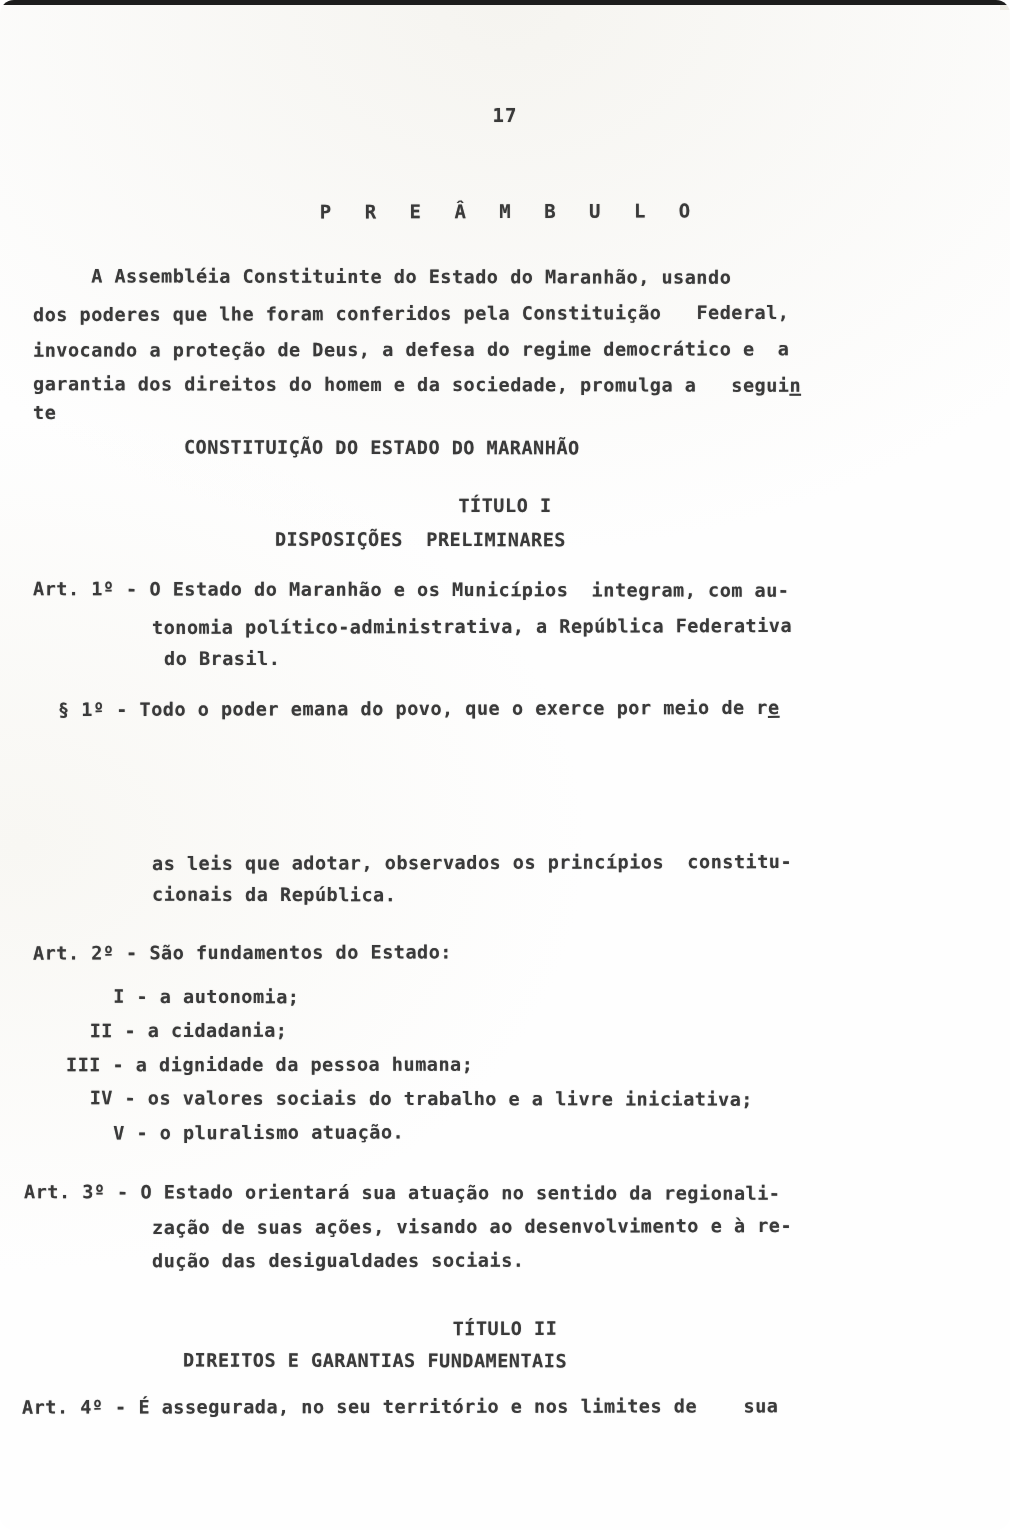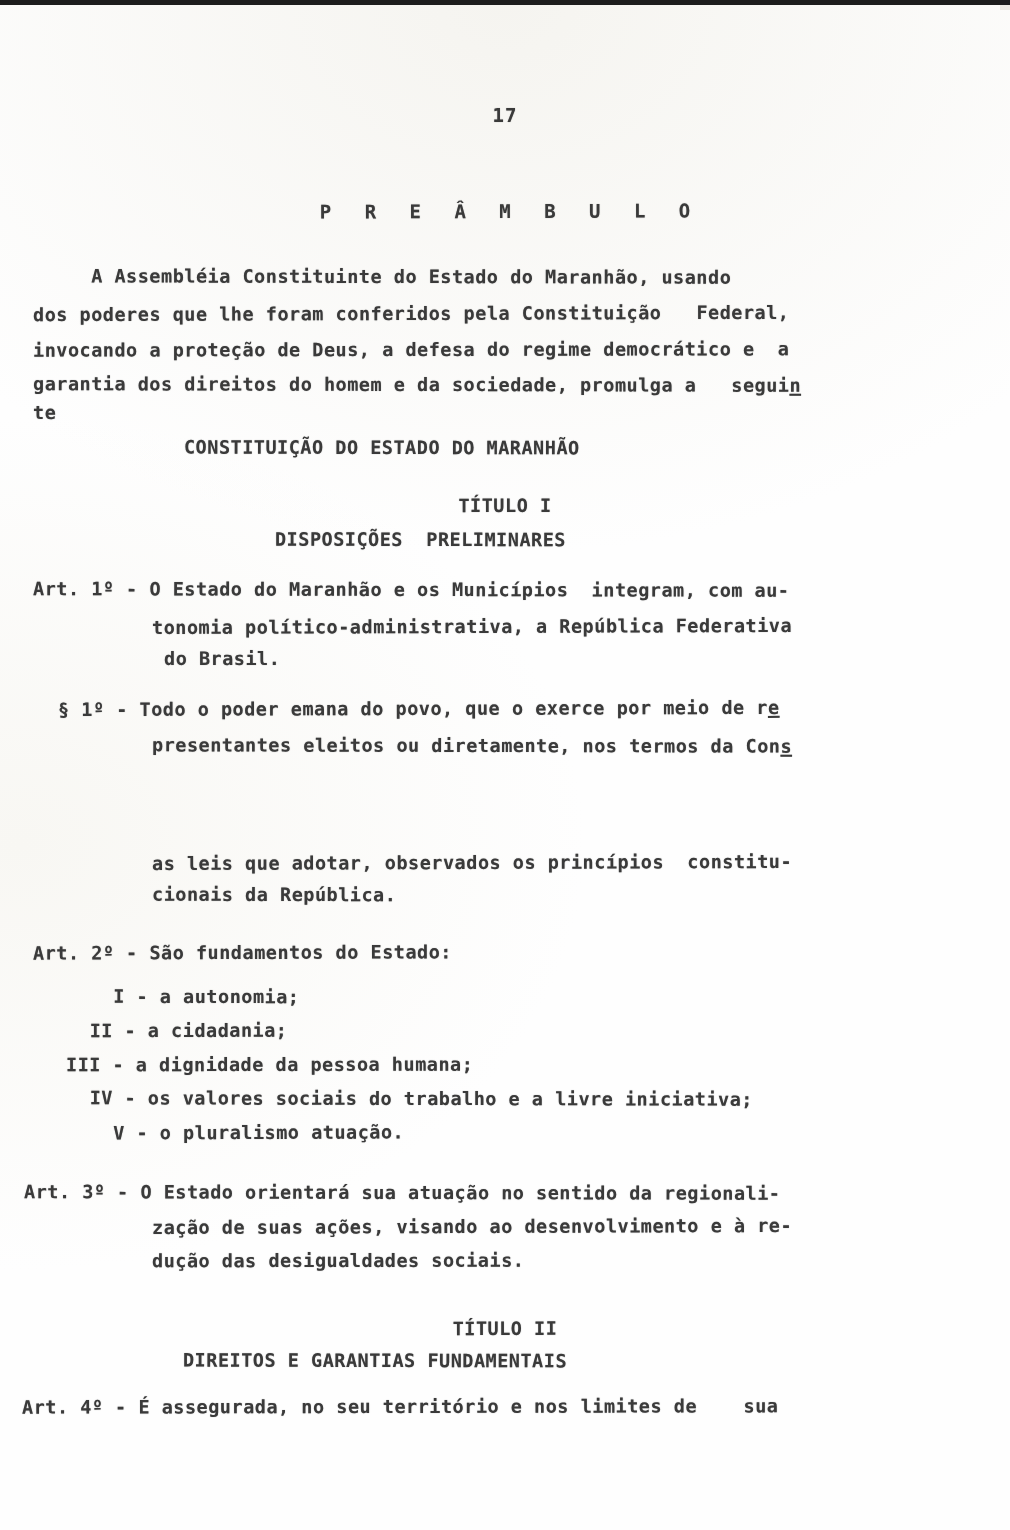--- a/index.html
+++ b/index.html
@@ -10,20 +10,21 @@
   }
 
   .page {
     position: relative;
     width: 1010px;
     height: 1530px;
     background: #fefefe;
     overflow: hidden;
     font-family: "DejaVu Sans Mono", "Liberation Mono", monospace;
     color: #2e2e2e;
+    border-radius: 14px;
   }
 
   
   .scan-edge-top {
     position: absolute;
     left: 0;
     top: 0;
     width: 1010px;
     height: 5px;
     background: #1d1d1d;
@@ -126,21 +127,20 @@
   <div class="ink j2" style="top:437px; left:184px; font-size:18.5px;">CONSTITUIÇÃO DO ESTADO DO MARANHÃO</div>
 
   <div class="ink centered-line j1" style="top:495px;">TÍTULO I</div>
   <div class="ink j2" style="top:529px; left:236px; font-size:18.5px;margin-left:39px;">DISPOSIÇÕES  PRELIMINARES</div>
 
   <div class="ink typed-line j2" style="top:581px;"><span>Art. 1º - </span><span>O Estado do Maranhão e os Municípios  integram, com au-</span></div>
   <div class="ink typed-line j1" style="top:618px; left:152px;">tonomia político-administrativa, a República Federativa</div>
   <div class="ink typed-line j3" style="top:650px; left:164px;">do Brasil.</div>
 
   <div class="ink typed-line j1" style="top:700px; left:58px;"><span>§ 1º - </span><span>Todo o poder emana do povo, que o exerce por meio de r</span><u class="tw">e</u></div>
-  <div class="ink typed-line j2" style="top:737px; left:152px;"><span>presentantes eleitos ou diretamente, nos termos da Con</span><u class="tw">s</u></div>
 
   <div class="ink typed-line j1" style="top:854px; left:152px;">as leis que adotar, observados os princípios  constitu-</div>
   <div class="ink typed-line j2" style="top:886px; left:152px;">cionais da República.</div>
 
   <div class="ink typed-line j1" style="top:944px;"><span>Art. 2º - </span><span>São fundamentos do Estado:</span></div>
 
   <div class="ink typed-line j2" style="top:988px; left:90px;">  I - a autonomia;</div>
   <div class="ink typed-line j1" style="top:1022px; left:78px;"> II - a cidadania;</div>
   <div class="ink typed-line j3" style="top:1056px; left:66px;">III - a dignidade da pessoa humana;</div>
   <div class="ink typed-line j2" style="top:1090px; left:78px;"> IV - os valores sociais do trabalho e a livre iniciativa;</div>

